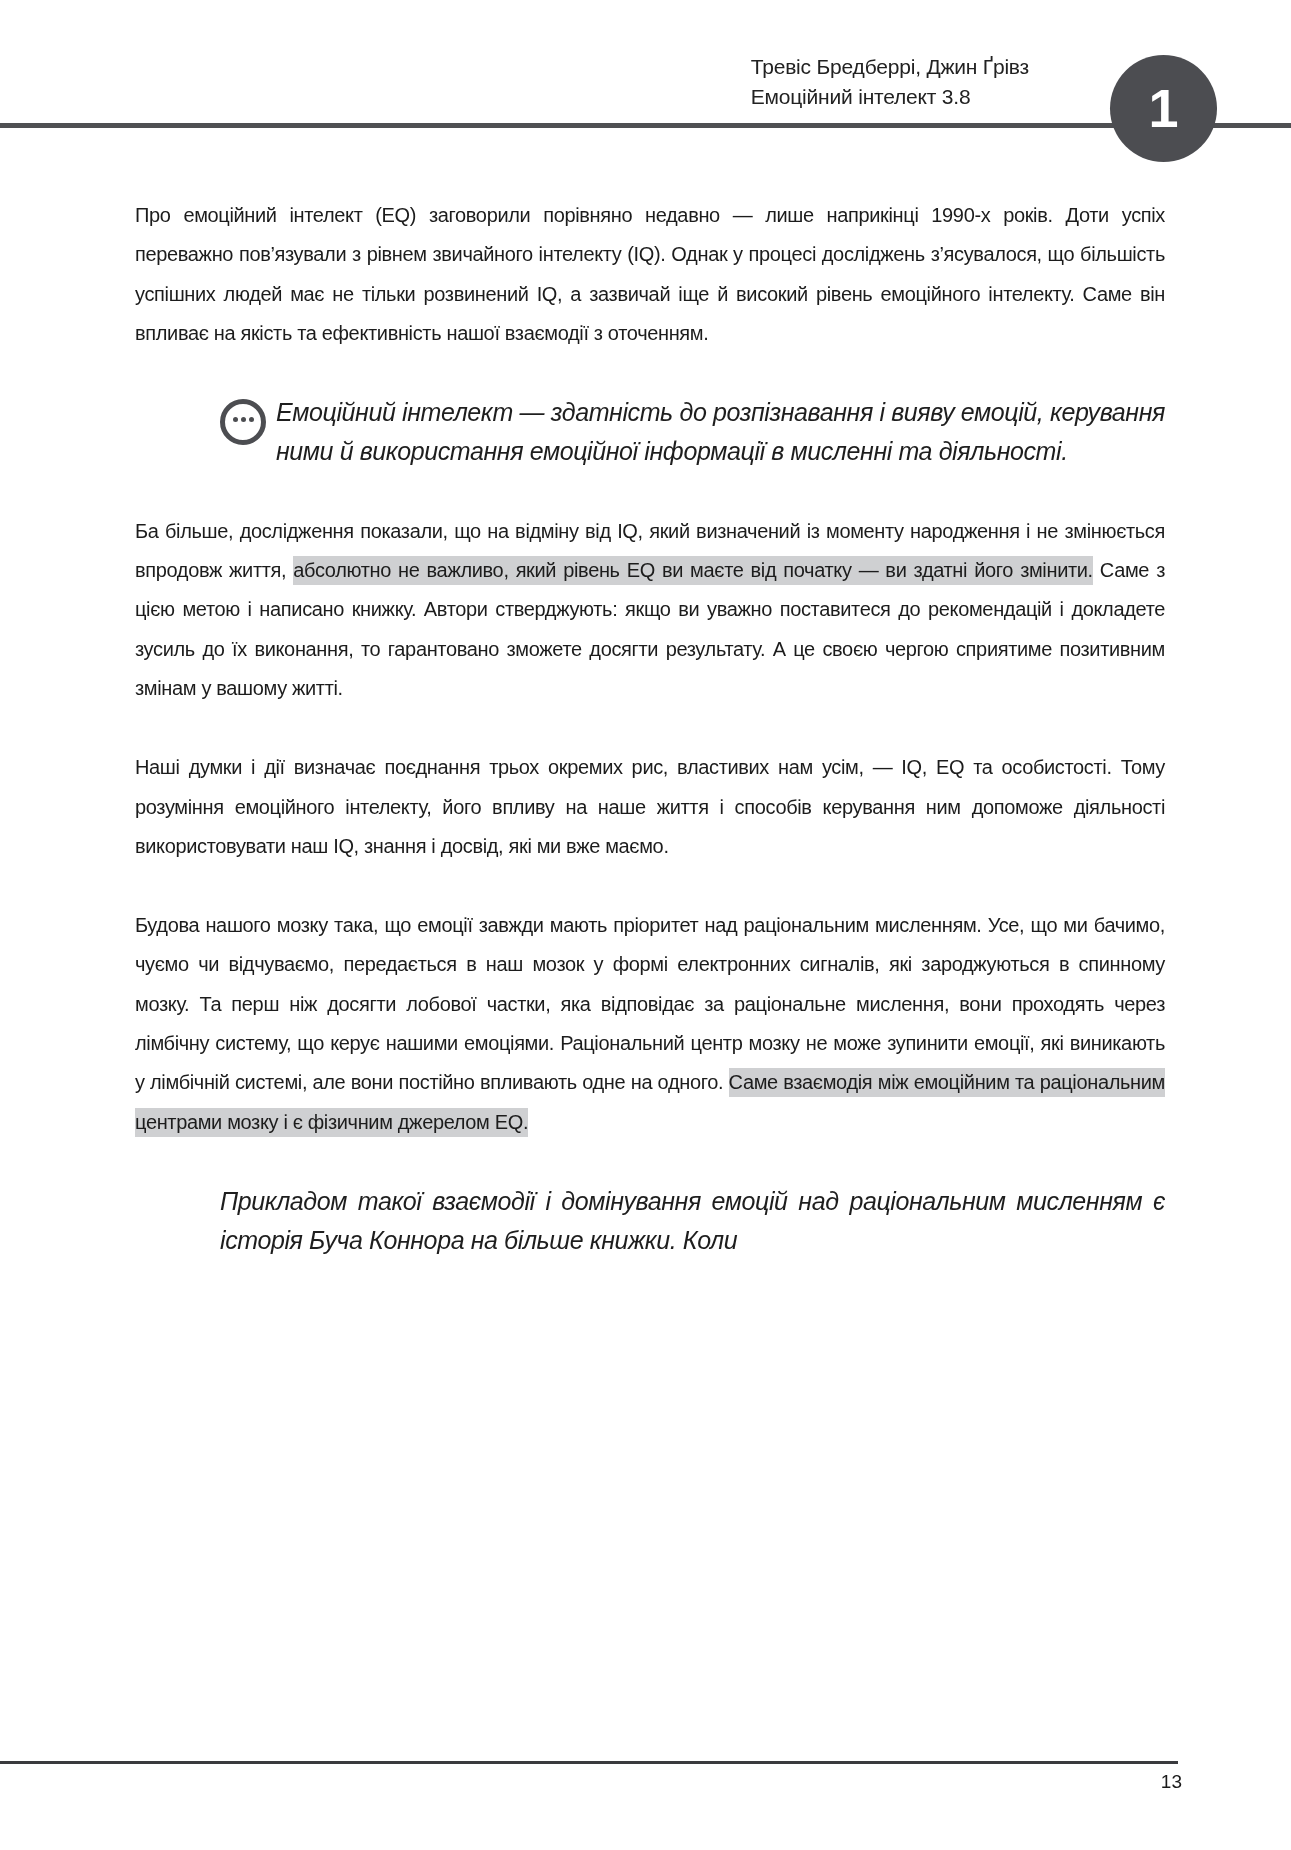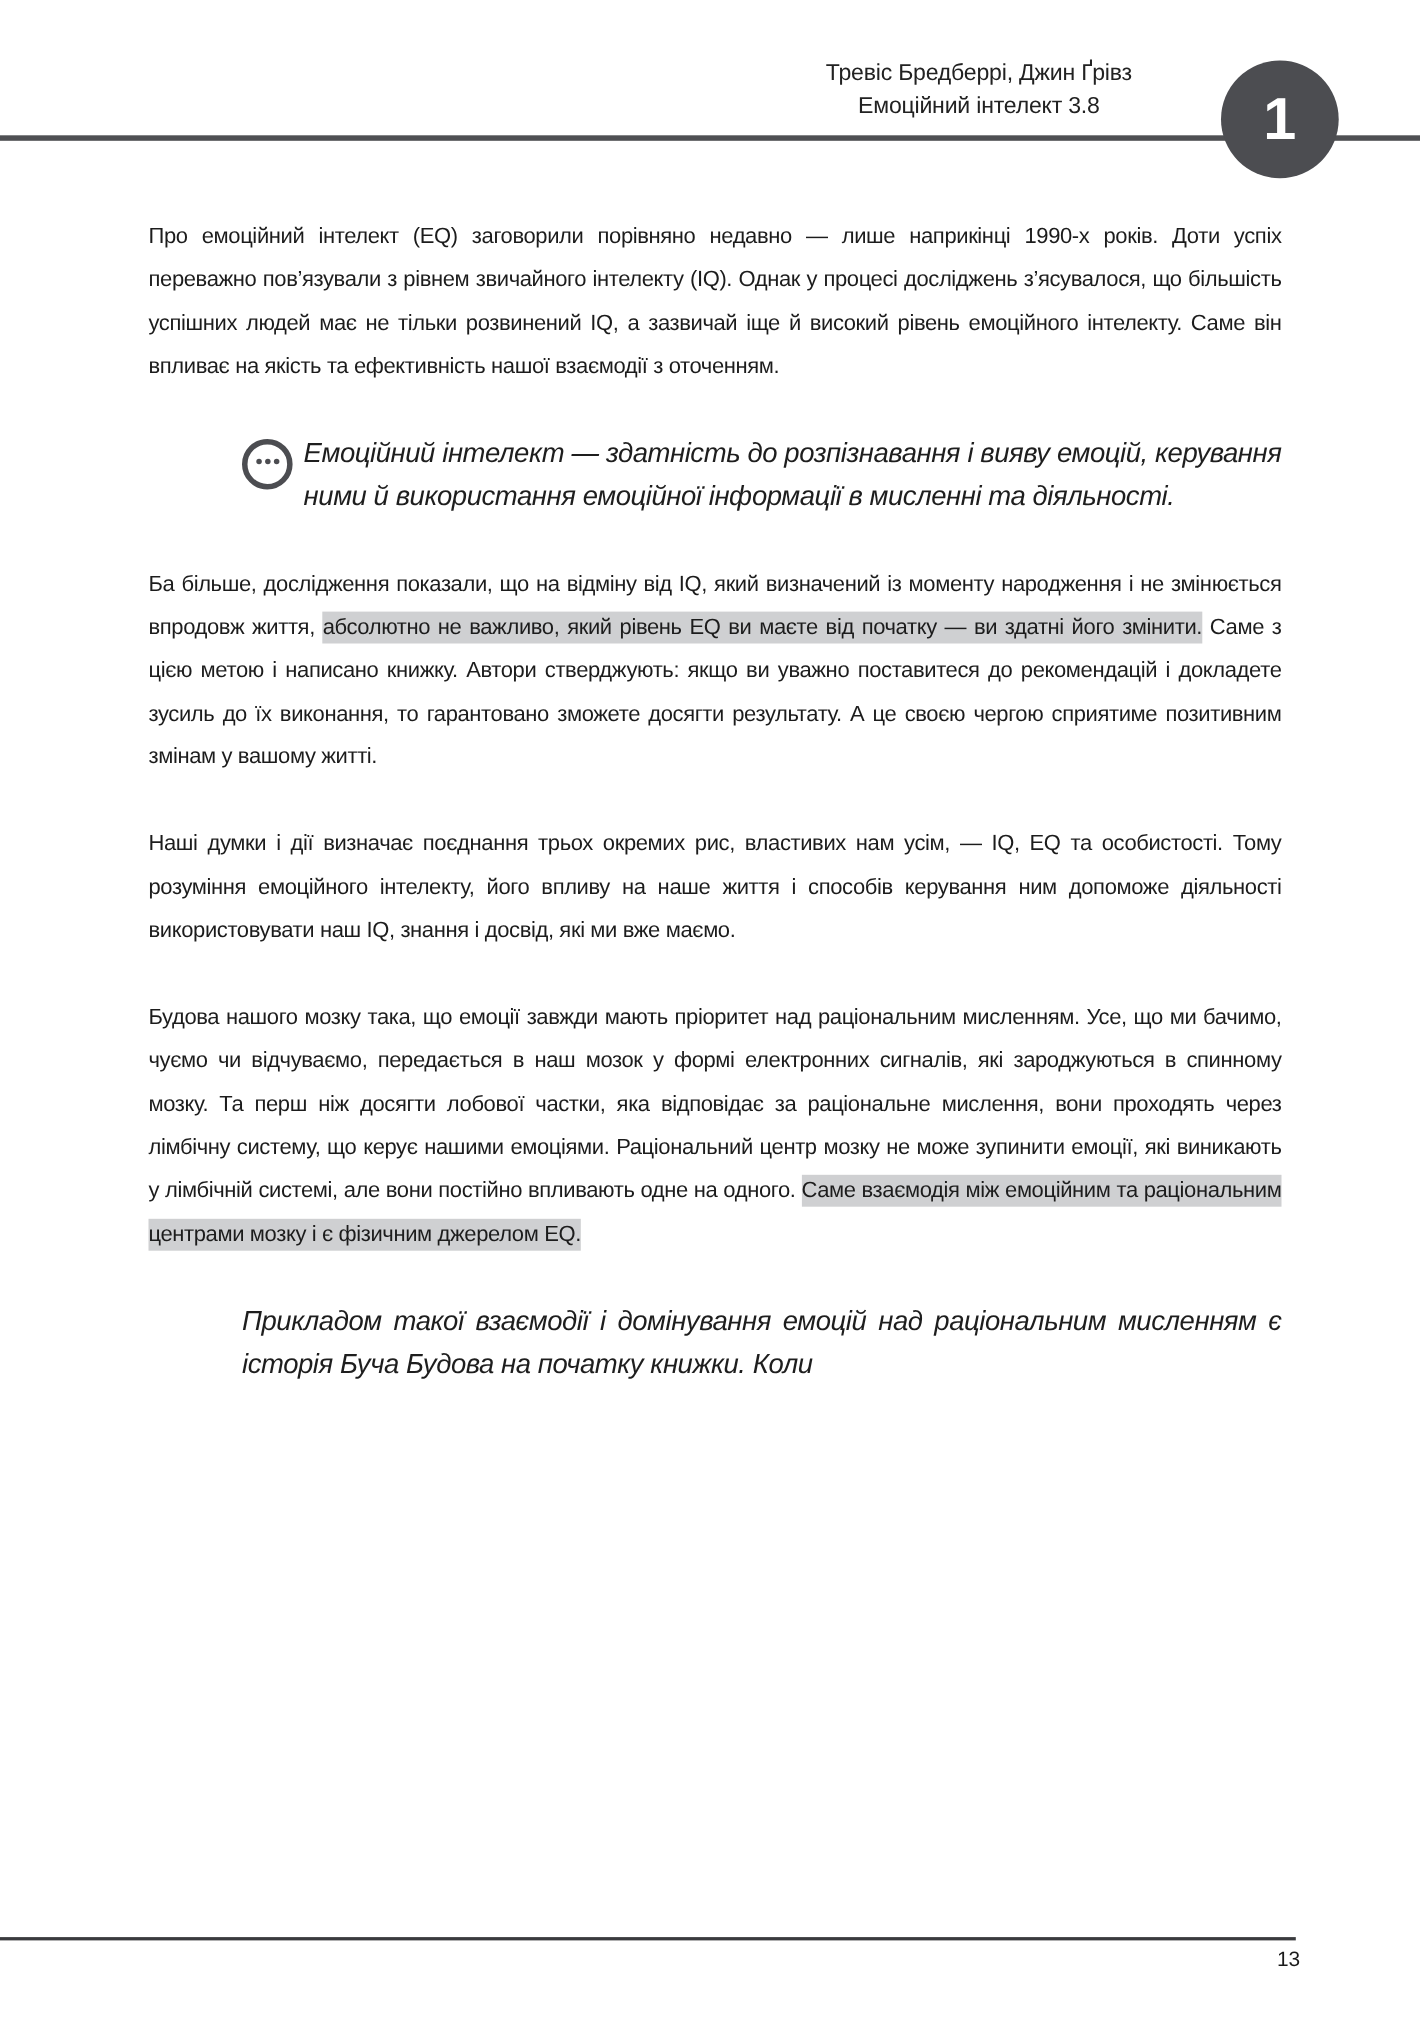--- a/index.html
+++ b/index.html
@@ -12,21 +12,21 @@
     height: 1850px;
     position: relative;
     overflow: hidden;
     font-family: "Liberation Sans", "DejaVu Sans", sans-serif;
     color: #1a1a1a;
   }
   .running-head {
     position: absolute;
     right: 262px;
     top: 52px;
-    text-align: center;
+    text-align: left;
     font-size: 21px;
     line-height: 30px;
     color: #222;
     letter-spacing: -0.2px;
   }
   .head-rule {
     position: absolute;
     left: 0;
     top: 123px;
     width: 1291px;
@@ -161,17 +161,17 @@
     </span>
     <span>Емоційний інтелект — здатність до розпізнавання і вияву емоцій, керування ними й використання емоційної інформації в мисленні та діяльності.</span>
   </div>
 
   <p class="body"><span>Ба більше, дослідження показали, що на відміну від IQ, який визначений із моменту народження і не змінюється впродовж життя, </span><span class="hl">абсолютно не важливо, який рівень EQ ви маєте від початку — ви здатні його змінити.</span><span> Саме з цією метою і написано книжку. Автори стверджують: якщо ви уважно поставитеся до рекомендацій і докладете зусиль до їх виконання, то гарантовано зможете досягти результату. А це своєю чергою сприятиме позитивним змінам у вашому житті.</span></p>
 
   <p class="body">Наші думки і дії визначає поєднання трьох окремих рис, властивих нам усім, — IQ, EQ та особистості. Тому розуміння емоційного інтелекту, його впливу на наше життя і способів керування ним допоможе діяльності використовувати наш IQ, знання і досвід, які ми вже маємо.</p>
 
   <p class="body"><span>Будова нашого мозку така, що емоції завжди мають пріоритет над раціональним мисленням. Усе, що ми бачимо, чуємо чи відчуваємо, передається в наш мозок у формі електронних сигналів, які зароджуються в спинному мозку. Та перш ніж досягти лобової частки, яка відповідає за раціональне мислення, вони проходять через лімбічну систему, що керує нашими емоціями. Раціональний центр мозку не може зупинити емоції, які виникають у лімбічній системі, але вони постійно впливають одне на одного. </span><span class="hl">Саме взаємодія між емоційним та раціональним центрами мозку і є фізичним джерелом EQ.</span></p>
 
-  <p class="example">Прикладом такої взаємодії і домінування емоцій над раціональним мисленням є історія Буча Будова на початку книжки. Коли</p>
+  <p class="example">Прикладом такої взаємодії і домінування емоцій над раціональним мисленням є історія Буча Коннора на більше книжки. Коли</p>
 </div>
 
 <div class="foot-rule"></div>
 <div class="page-number">13</div>
 
 </body></html>

